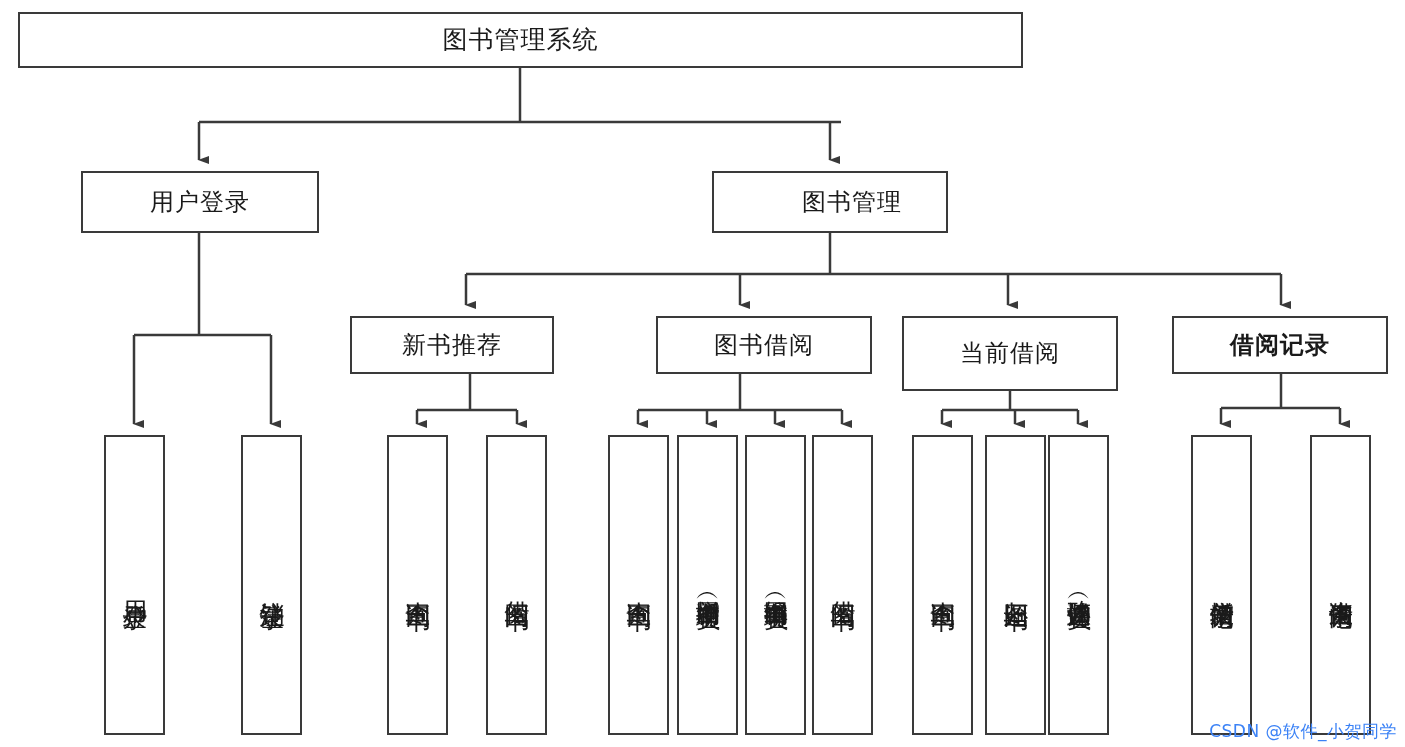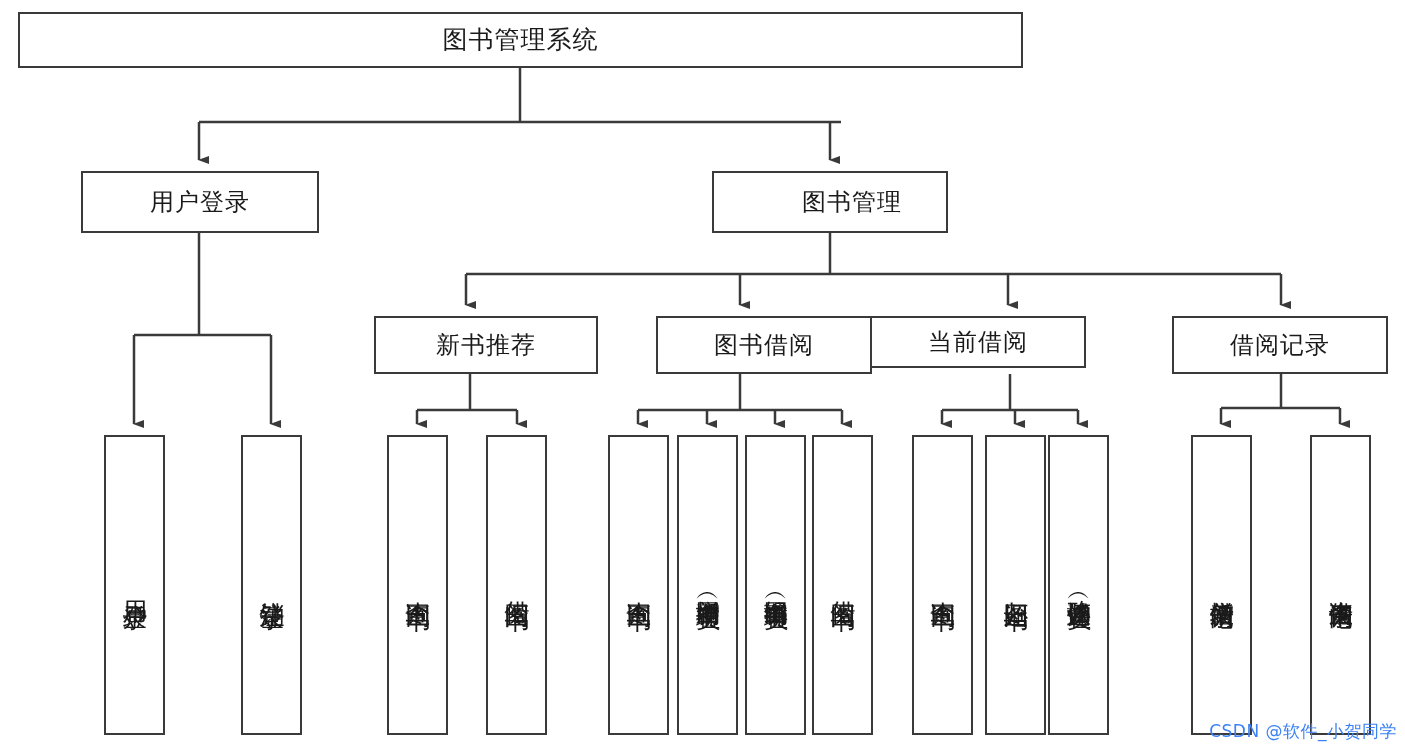--- a/index.html
+++ b/index.html
@@ -141,30 +141,30 @@
     <span class="node-label">图书管理系统</span>
   </div>
 
   <div class="node horiz" style="left:81px; top:171px; width:238px; height:62px;">
     <span class="node-label">用户登录</span>
   </div>
   <div class="node horiz" style="left:712px; top:171px; width:236px; height:62px;padding-left:44px;">
     <span class="node-label">图书管理</span>
   </div>
 
-  <div class="node horiz" style="left:374px; top:316px; width:224px; height:58px;">
+  <div class="node horiz" style="left:350px; top:316px; width:204px; height:58px;">
     <span class="node-label">新书推荐</span>
   </div>
   <div class="node horiz" style="left:656px; top:316px; width:216px; height:58px;">
     <span class="node-label">图书借阅</span>
   </div>
-  <div class="node horiz" style="left:870px; top:316px; width:216px; height:52px;font-family:Liberation Serif, serif;">
+  <div class="node horiz" style="left:902px; top:316px; width:216px; height:75px;font-family:Liberation Serif, serif;">
     <span class="node-label">当前借阅</span>
   </div>
-  <div class="node horiz" style="left:1172px; top:316px; width:216px; height:58px;">
+  <div class="node horiz" style="left:1172px; top:316px; width:216px; height:58px;font-weight:bold;">
     <span class="node-label">借阅记录</span>
   </div>
 
   <div class="node vert" style="left:104px; top:435px; width:61px; height:300px;">
     <span class="node-label">用户登录</span>
   </div>
   <div class="node vert" style="left:241px; top:435px; width:61px; height:300px;">
     <span class="node-label">注销登录</span>
   </div>
   <div class="node vert" style="left:387px; top:435px; width:61px; height:300px;">

